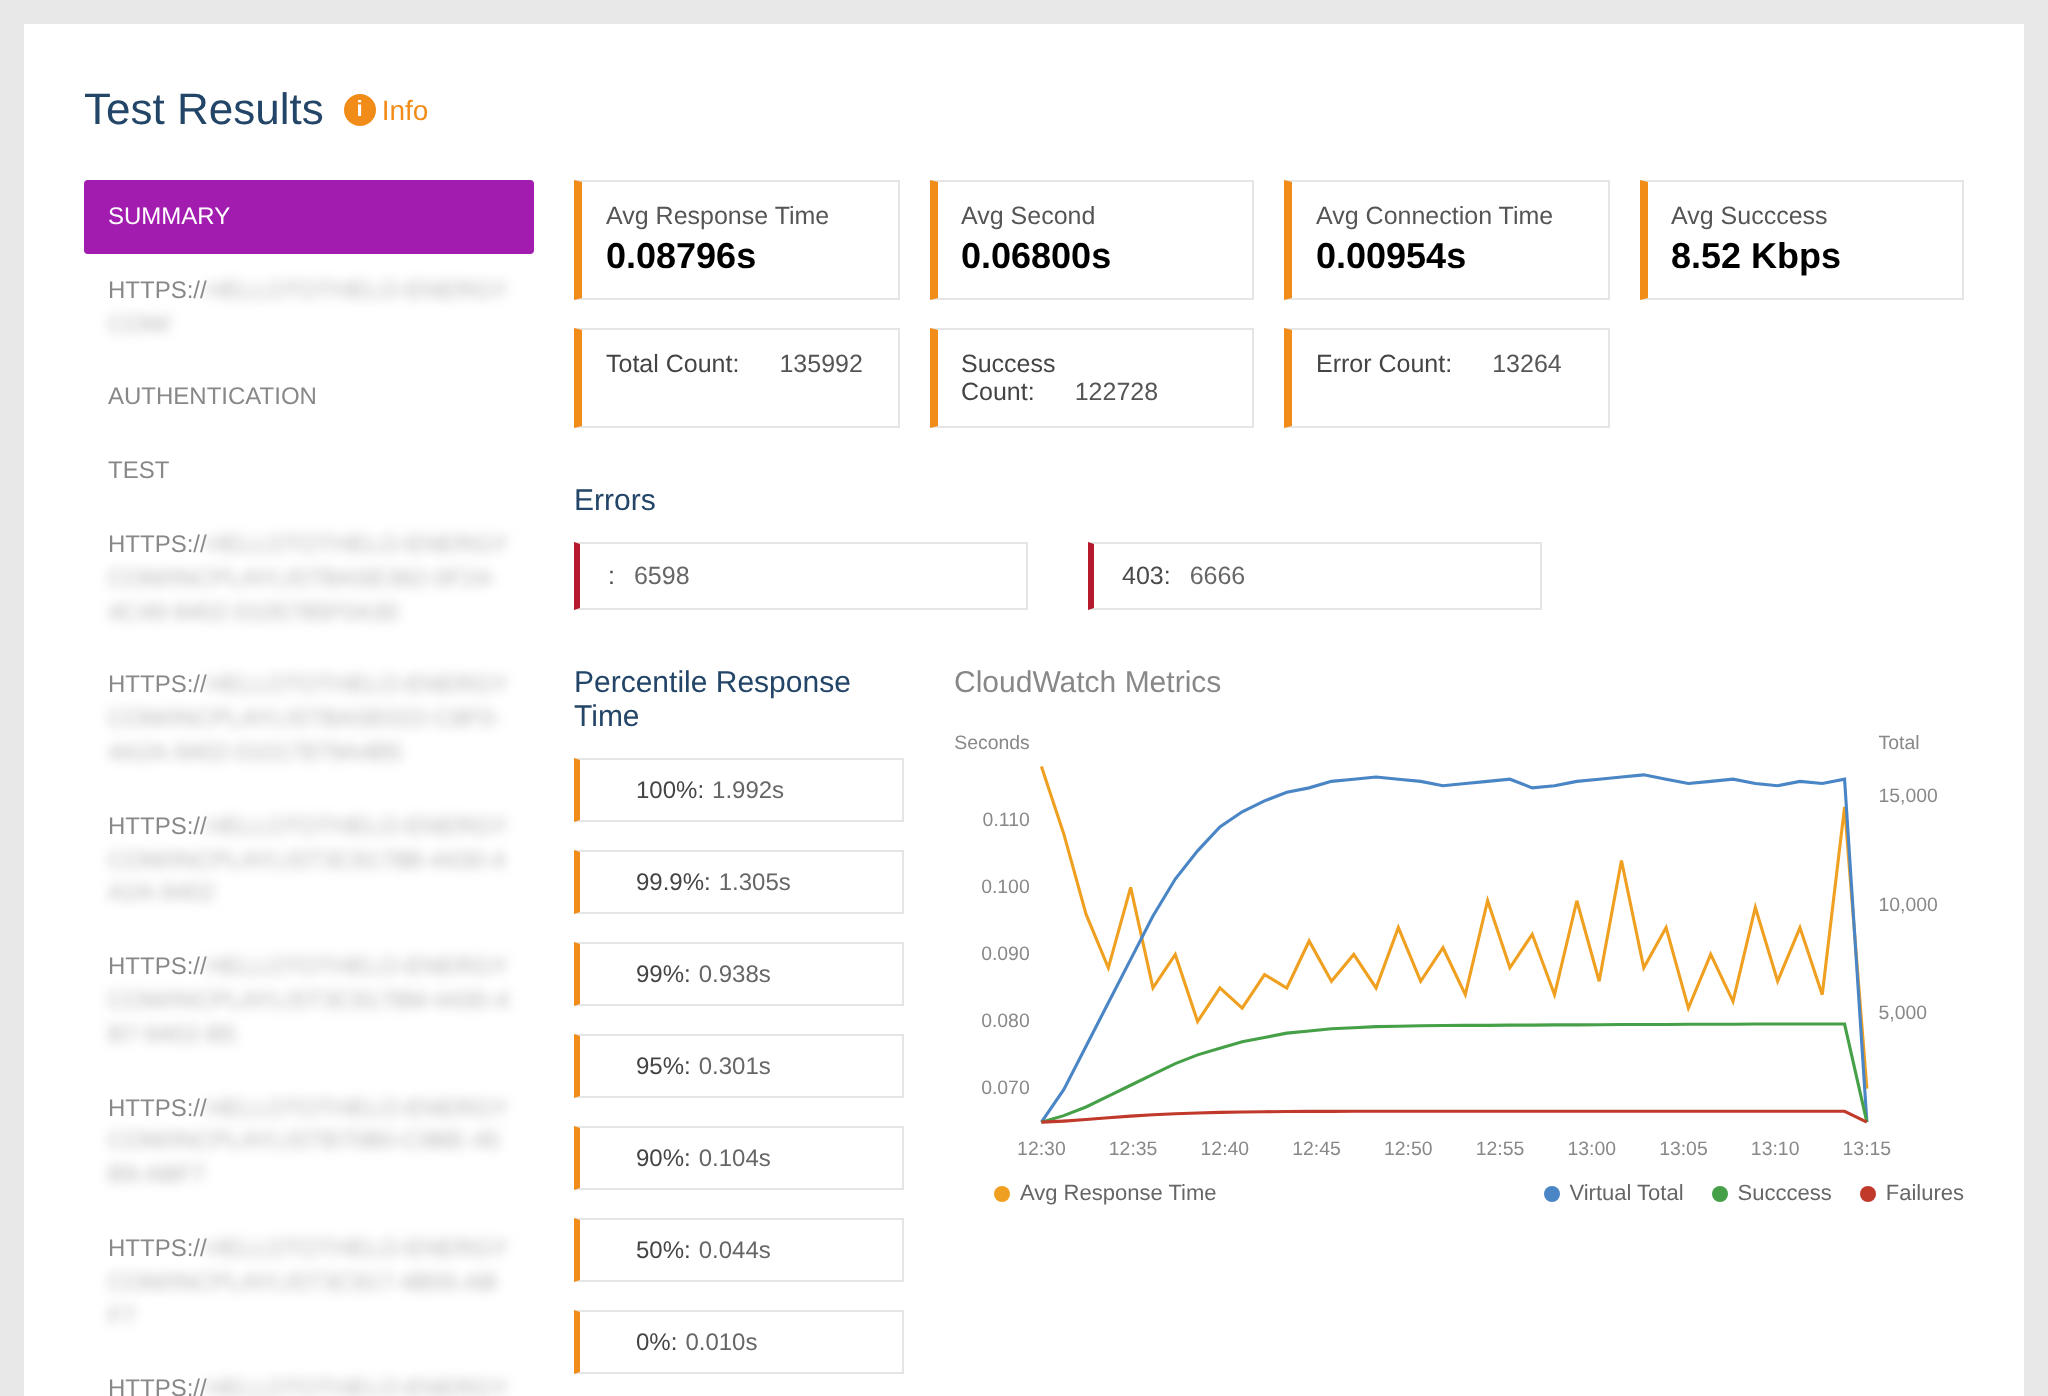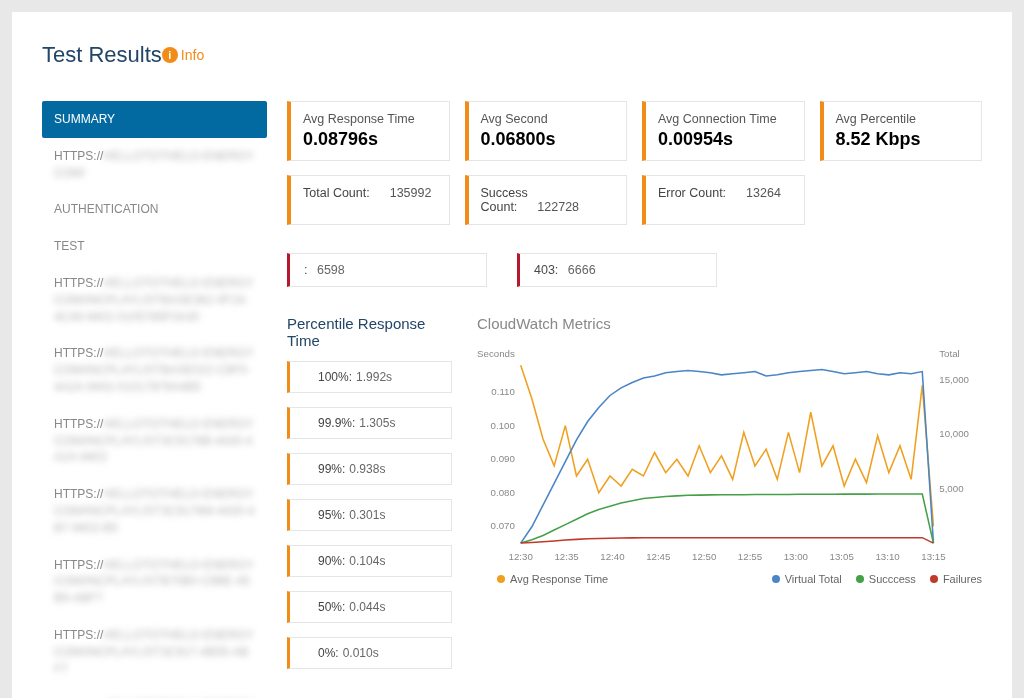--- a/index.html
+++ b/index.html
@@ -10,21 +10,22 @@
     font-size: 13px;
     color: #4a4a4a;
   }
   .page {
     background: #fff;
     padding: 30px 30px 20px 30px;
     min-height: 674px;
   }
   .title-row {
     display: flex;
-    margin-bottom: 33px;
+    gap: 10px;
+    margin-bottom: 22px;
   }
   .title-row h1 {
     font-size: 22px;
     font-weight: 400;
     color: #234567;
   }
   .info-link {
     color: #f28c18;
     font-size: 14px;
     display: flex;
@@ -53,21 +54,21 @@
   }
   .sidebar .item {
     padding: 10px 12px;
     font-size: 12px;
     color: #888;
     cursor: pointer;
     word-break: break-all;
     line-height: 1.4;
   }
   .sidebar .item.active {
-    background: #0369a1;
+    background: #a21caf;
     color: #fff;
     border-radius: 2px;
   }
   .sidebar .item .blur {
     filter: blur(3px);
     color: #b5b5b5;
   }
   .main { flex: 1; min-width: 0; }
   .kpi-row {
     display: grid;
@@ -104,21 +105,21 @@
   }
   .errors-row {
     display: flex;
     gap: 30px;
     margin-bottom: 28px;
   }
   .err-box {
     border: 1px solid #e5e5e5;
     border-left: 3px solid #b5192d;
     padding: 9px 14px;
-    width: 200px;
+    width: 227px;
     font-size: 12.5px;
   }
   .lower {
     display: flex;
     gap: 25px;
   }
   .pctile-col { width: 165px; flex-shrink: 0; }
   .pctile-box {
     border: 1px solid #e5e5e5;
     border-left: 3px solid #f28c18;
@@ -183,30 +184,31 @@
           </div>
           <div class="kpi">
             <div class="label">Avg Second</div>
             <div class="value">0.06800s</div>
           </div>
           <div class="kpi">
             <div class="label">Avg Connection Time</div>
             <div class="value">0.00954s</div>
           </div>
           <div class="kpi">
-            <div class="label">Avg Percentile</div>
+            <div class="label">Avg Succcess</div>
             <div class="value">8.52 Kbps</div>
           </div>
         </div>
       <div class="count-row" id="count-row">
           <div class="count"><span class="k">Total Count:</span><span class="v">135992</span></div>
           <div class="count"><span class="k">Success Count:</span><span class="v">122728</span></div>
           <div class="count"><span class="k">Error Count:</span><span class="v">13264</span></div>
         </div>
 
+      <div class="section-title">Errors</div>
       <div class="errors-row" id="errors-row">
           <div class="err-box"><span>:</span> <span style="margin-left:6px;color:#666">6598</span></div>
           <div class="err-box"><span>403:</span> <span style="margin-left:6px;color:#666">6666</span></div>
         </div>
 
       <div class="lower">
         <div class="pctile-col">
           <div class="section-title">Percentile Response Time</div>
           <div id="pctile-list">
               <div class="pctile-box"><span class="l">100%:</span><span class="v">1.992s</span></div>

